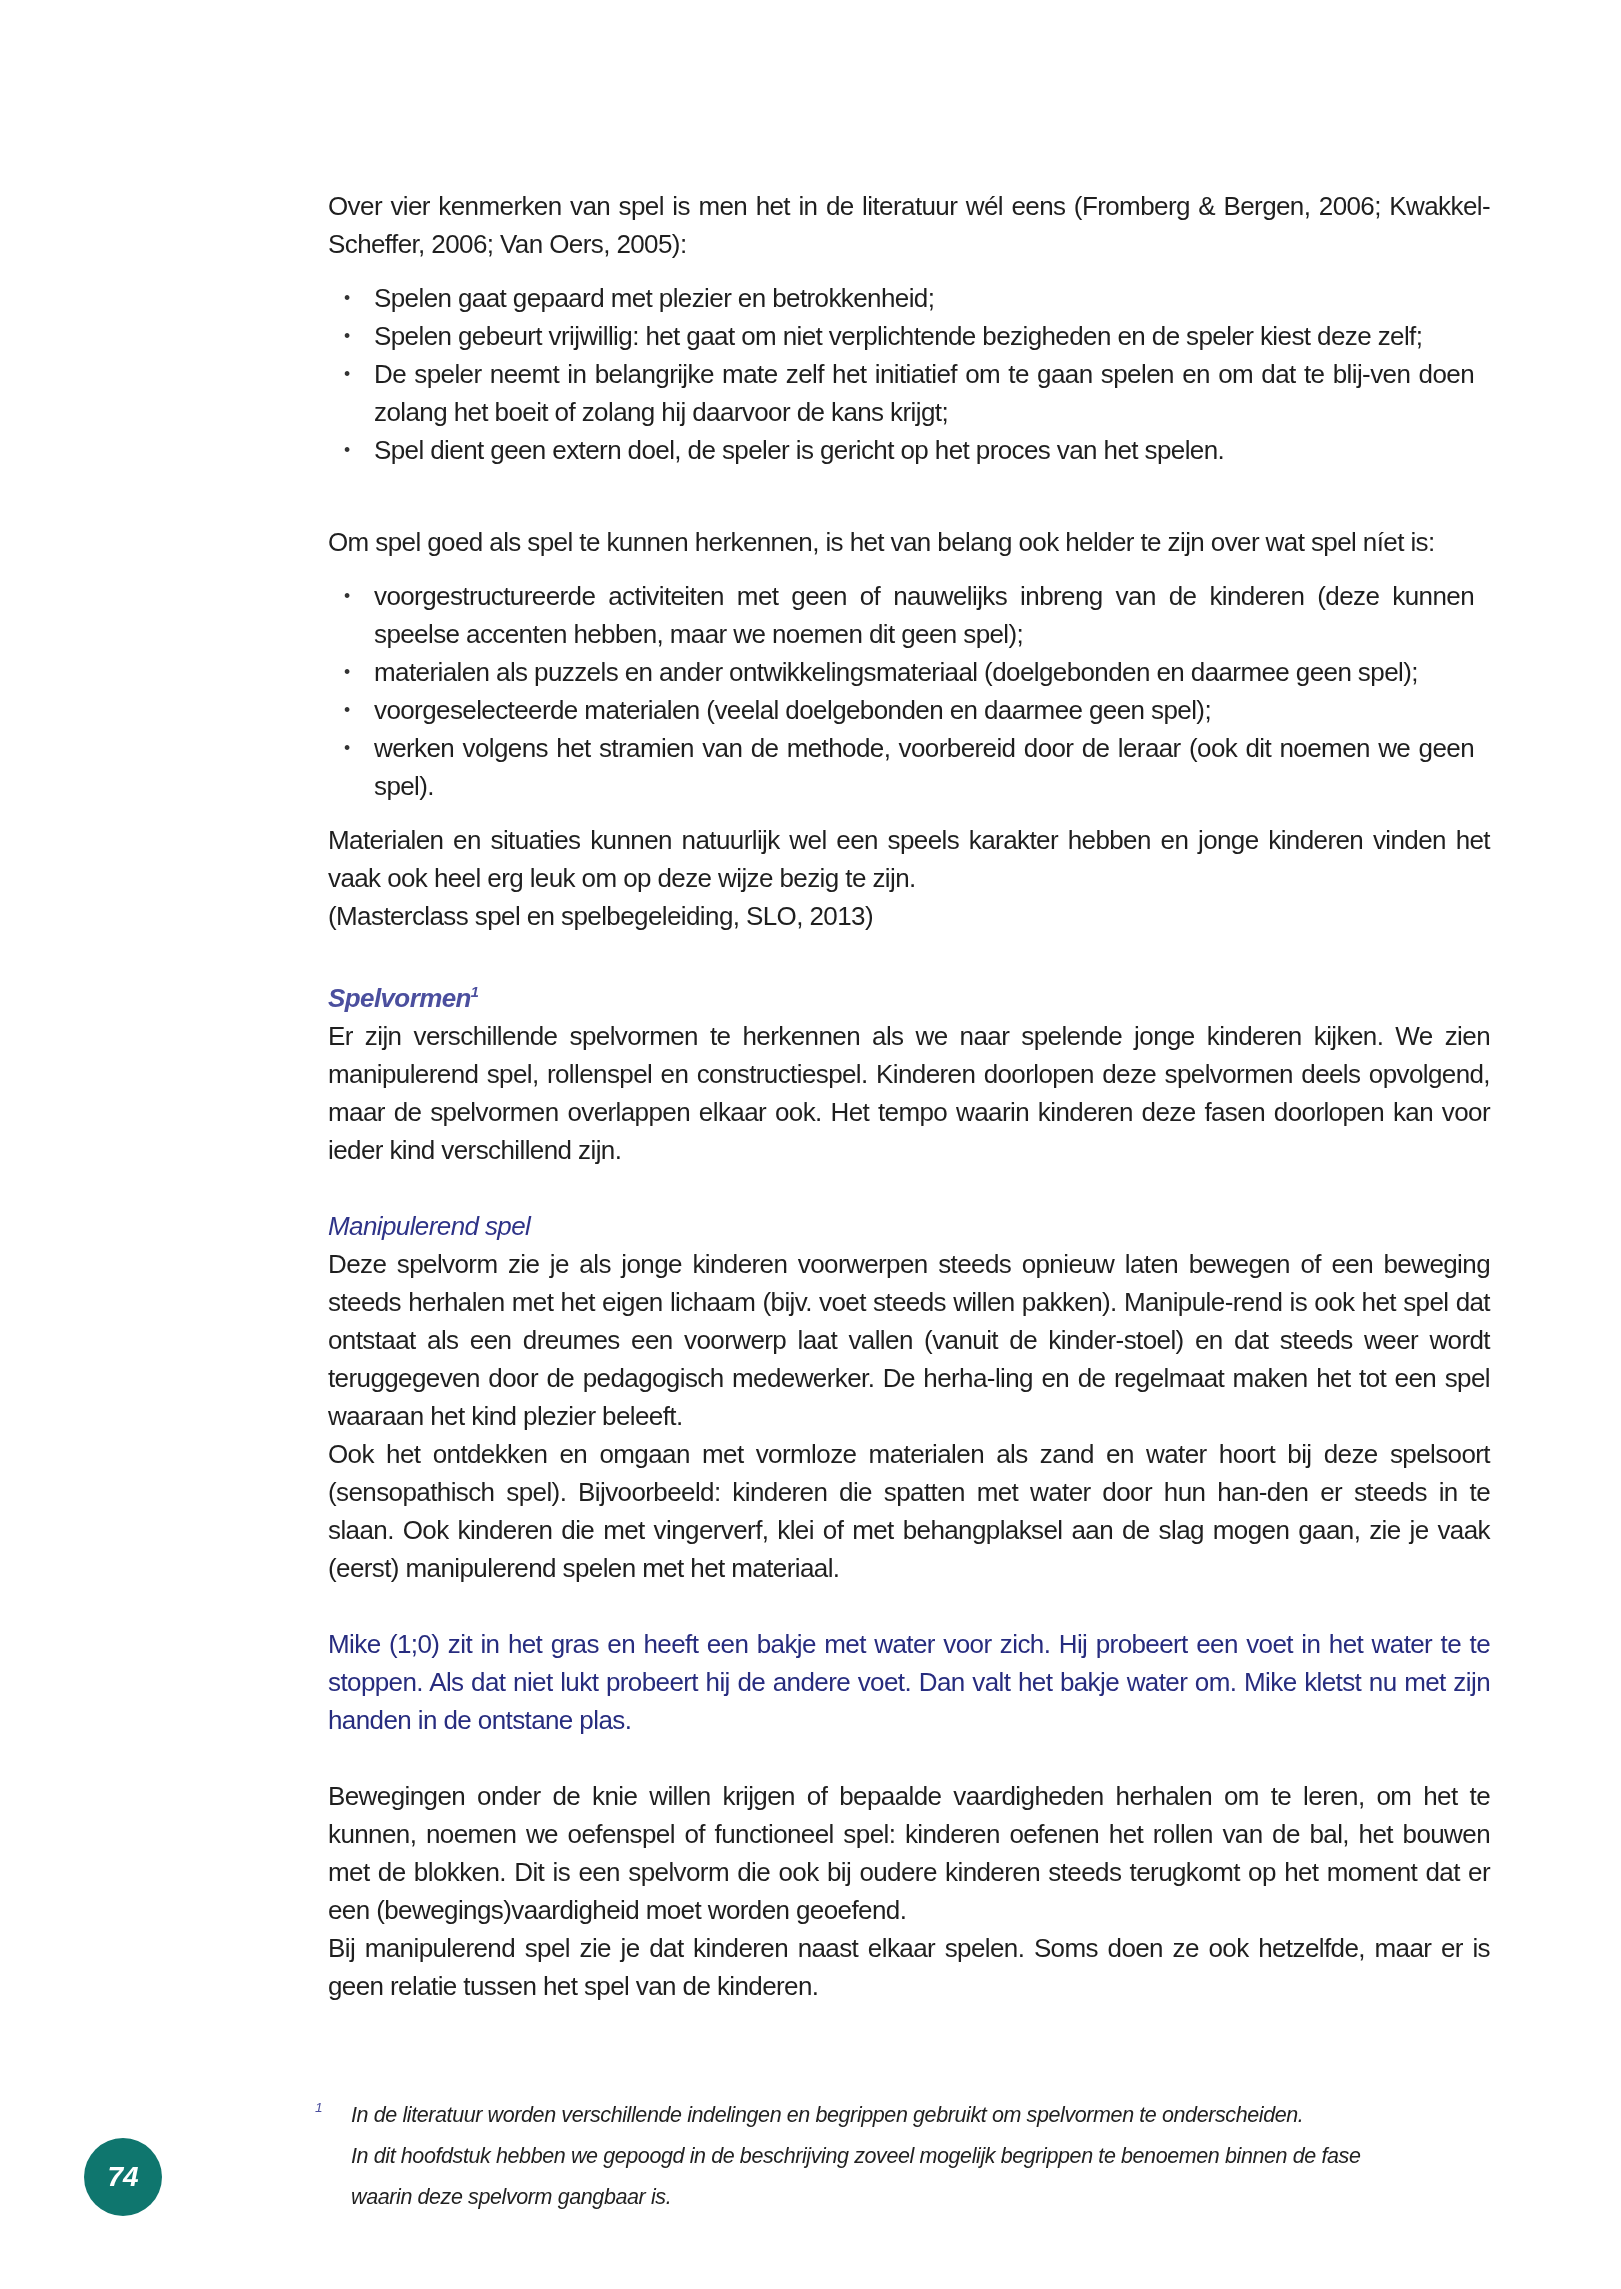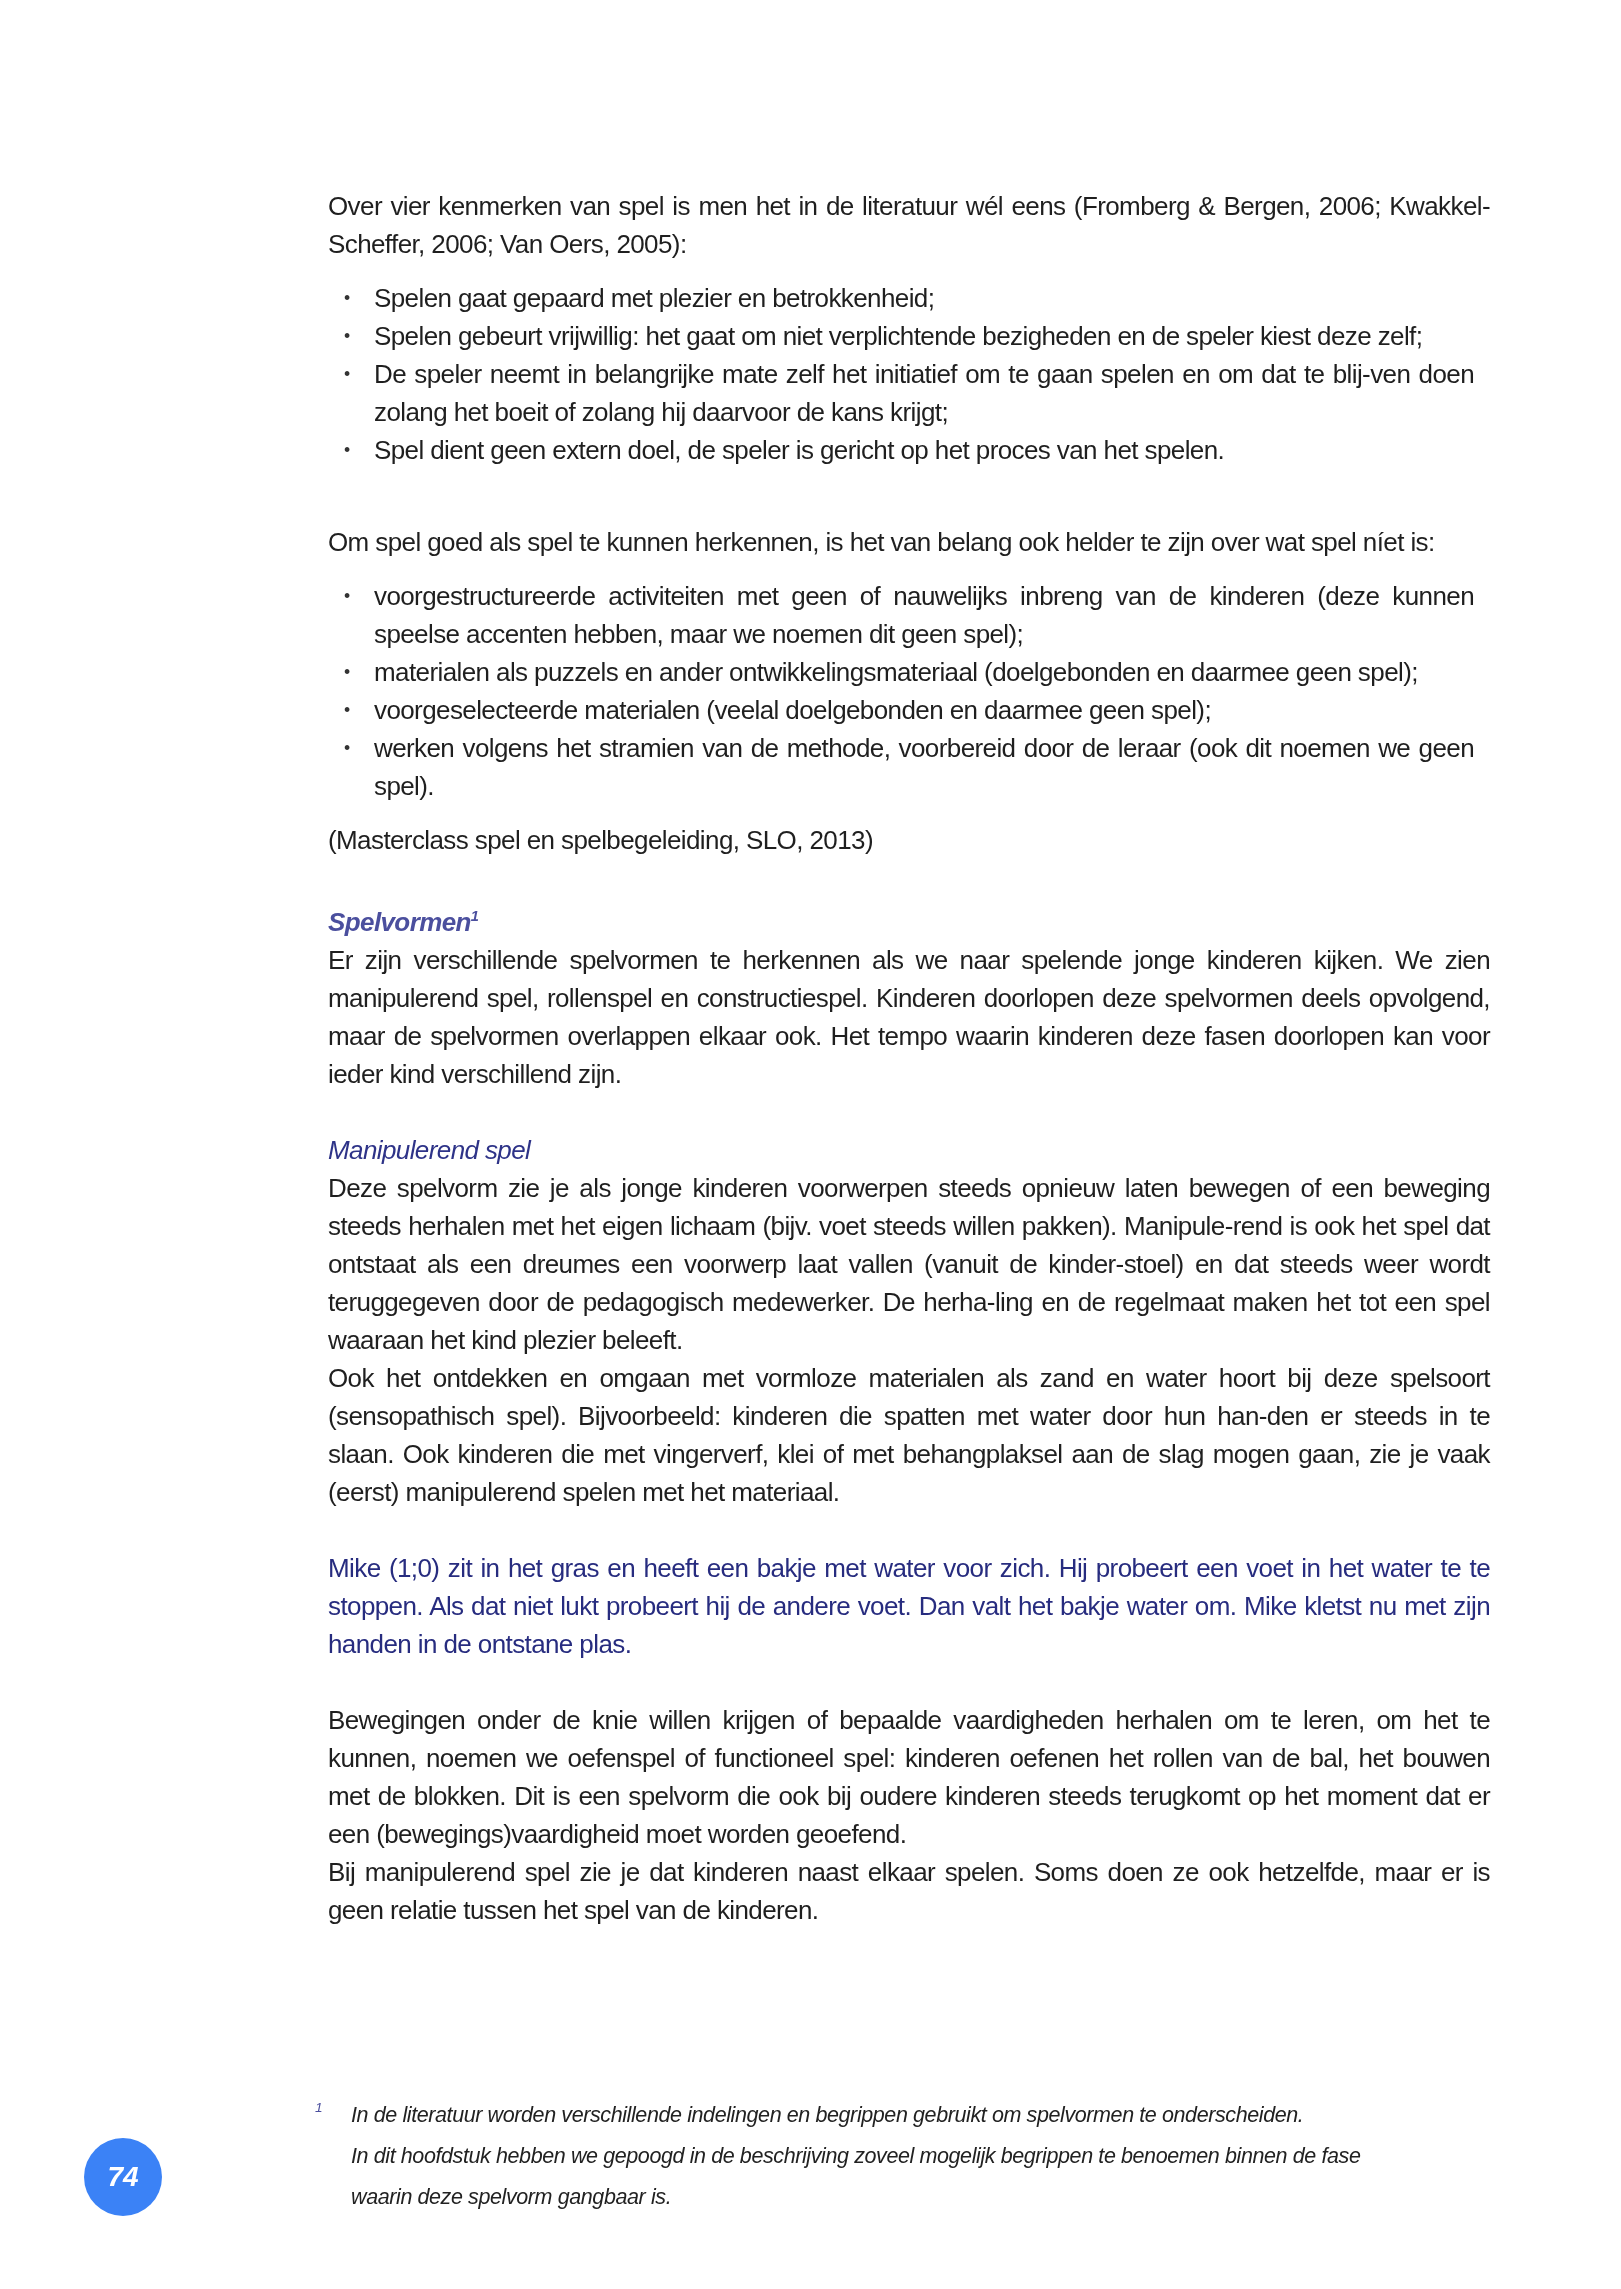--- a/index.html
+++ b/index.html
@@ -31,21 +31,21 @@
     position: absolute; left: 315px; top: 2093px; width: 1162px;
     font-size: 21.5px; line-height: 37px; font-style: italic; color: #222; letter-spacing: -0.4px;
   }
   .footnote .fn-mark {
     position: absolute; left: 0; top: -3.9px; font-size: 13.7px; color: #4b4f9e; font-style: italic;
   }
   .footnote .fn-text { padding-left: 32px; }
   .footnote .fn-text div { margin: 4px; }
   .page-badge {
     position: absolute; left: 84px; top: 2138px; width: 78px; height: 78px; border-radius: 50%;
-    background: #3b82f6; color: #fff; display: flex; align-items: center; justify-content: center;
+    background: #0f766e; color: #fff; display: flex; align-items: center; justify-content: center;
     font-family: "Liberation Sans", sans-serif; font-weight: bold; font-style: italic; font-size: 28px;
   }
 </style>
 </head>
 <body>
 
 <div class="page">
   <div class="col">
 
     <p>Over vier kenmerken van spel is men het in de literatuur wél eens (Fromberg &amp; Bergen, 2006; Kwakkel-Scheffer, 2006; Van Oers, 2005):</p>
@@ -58,20 +58,21 @@
 
     <div class="gap"></div>
 
     <p>Om spel goed als spel te kunnen herkennen, is het van belang ook helder te zijn over wat spel níet is:</p>
     <ul>
       <li>voorgestructureerde activiteiten met geen of nauwelijks inbreng van de kinderen (deze kunnen speelse accenten hebben, maar we noemen dit geen spel);</li>
       <li>materialen als puzzels en ander ontwikkelingsmateriaal (doelgebonden en daarmee geen spel);</li>
       <li>voorgeselecteerde materialen (veelal doelgebonden en daarmee geen spel);</li>
       <li>werken volgens het stramien van de methode, voorbereid door de leraar (ook dit noemen we geen spel).</li>
     </ul>
+    <p>Materialen en situaties kunnen natuurlijk wel een speels karakter hebben en jonge kinderen vinden het vaak ook heel erg leuk om op deze wijze bezig te zijn.</p>
     <p class="citation">(Masterclass spel en spelbegeleiding, SLO, 2013)</p>
 
     <div class="gap"></div>
 
     <p class="heading"><span>Spelvormen</span><sup>1</sup></p>
     <p>Er zijn verschillende spelvormen  te herkennen als we naar spelende jonge kinderen kijken. We zien manipulerend spel, rollenspel en constructiespel. Kinderen doorlopen deze spelvormen deels opvolgend, maar de spelvormen overlappen elkaar ook. Het tempo waarin kinderen deze fasen doorlopen  kan  voor ieder kind  verschillend zijn.</p>
 
     <div class="gap"></div>
 
     <p class="subheading">Manipulerend spel</p>

